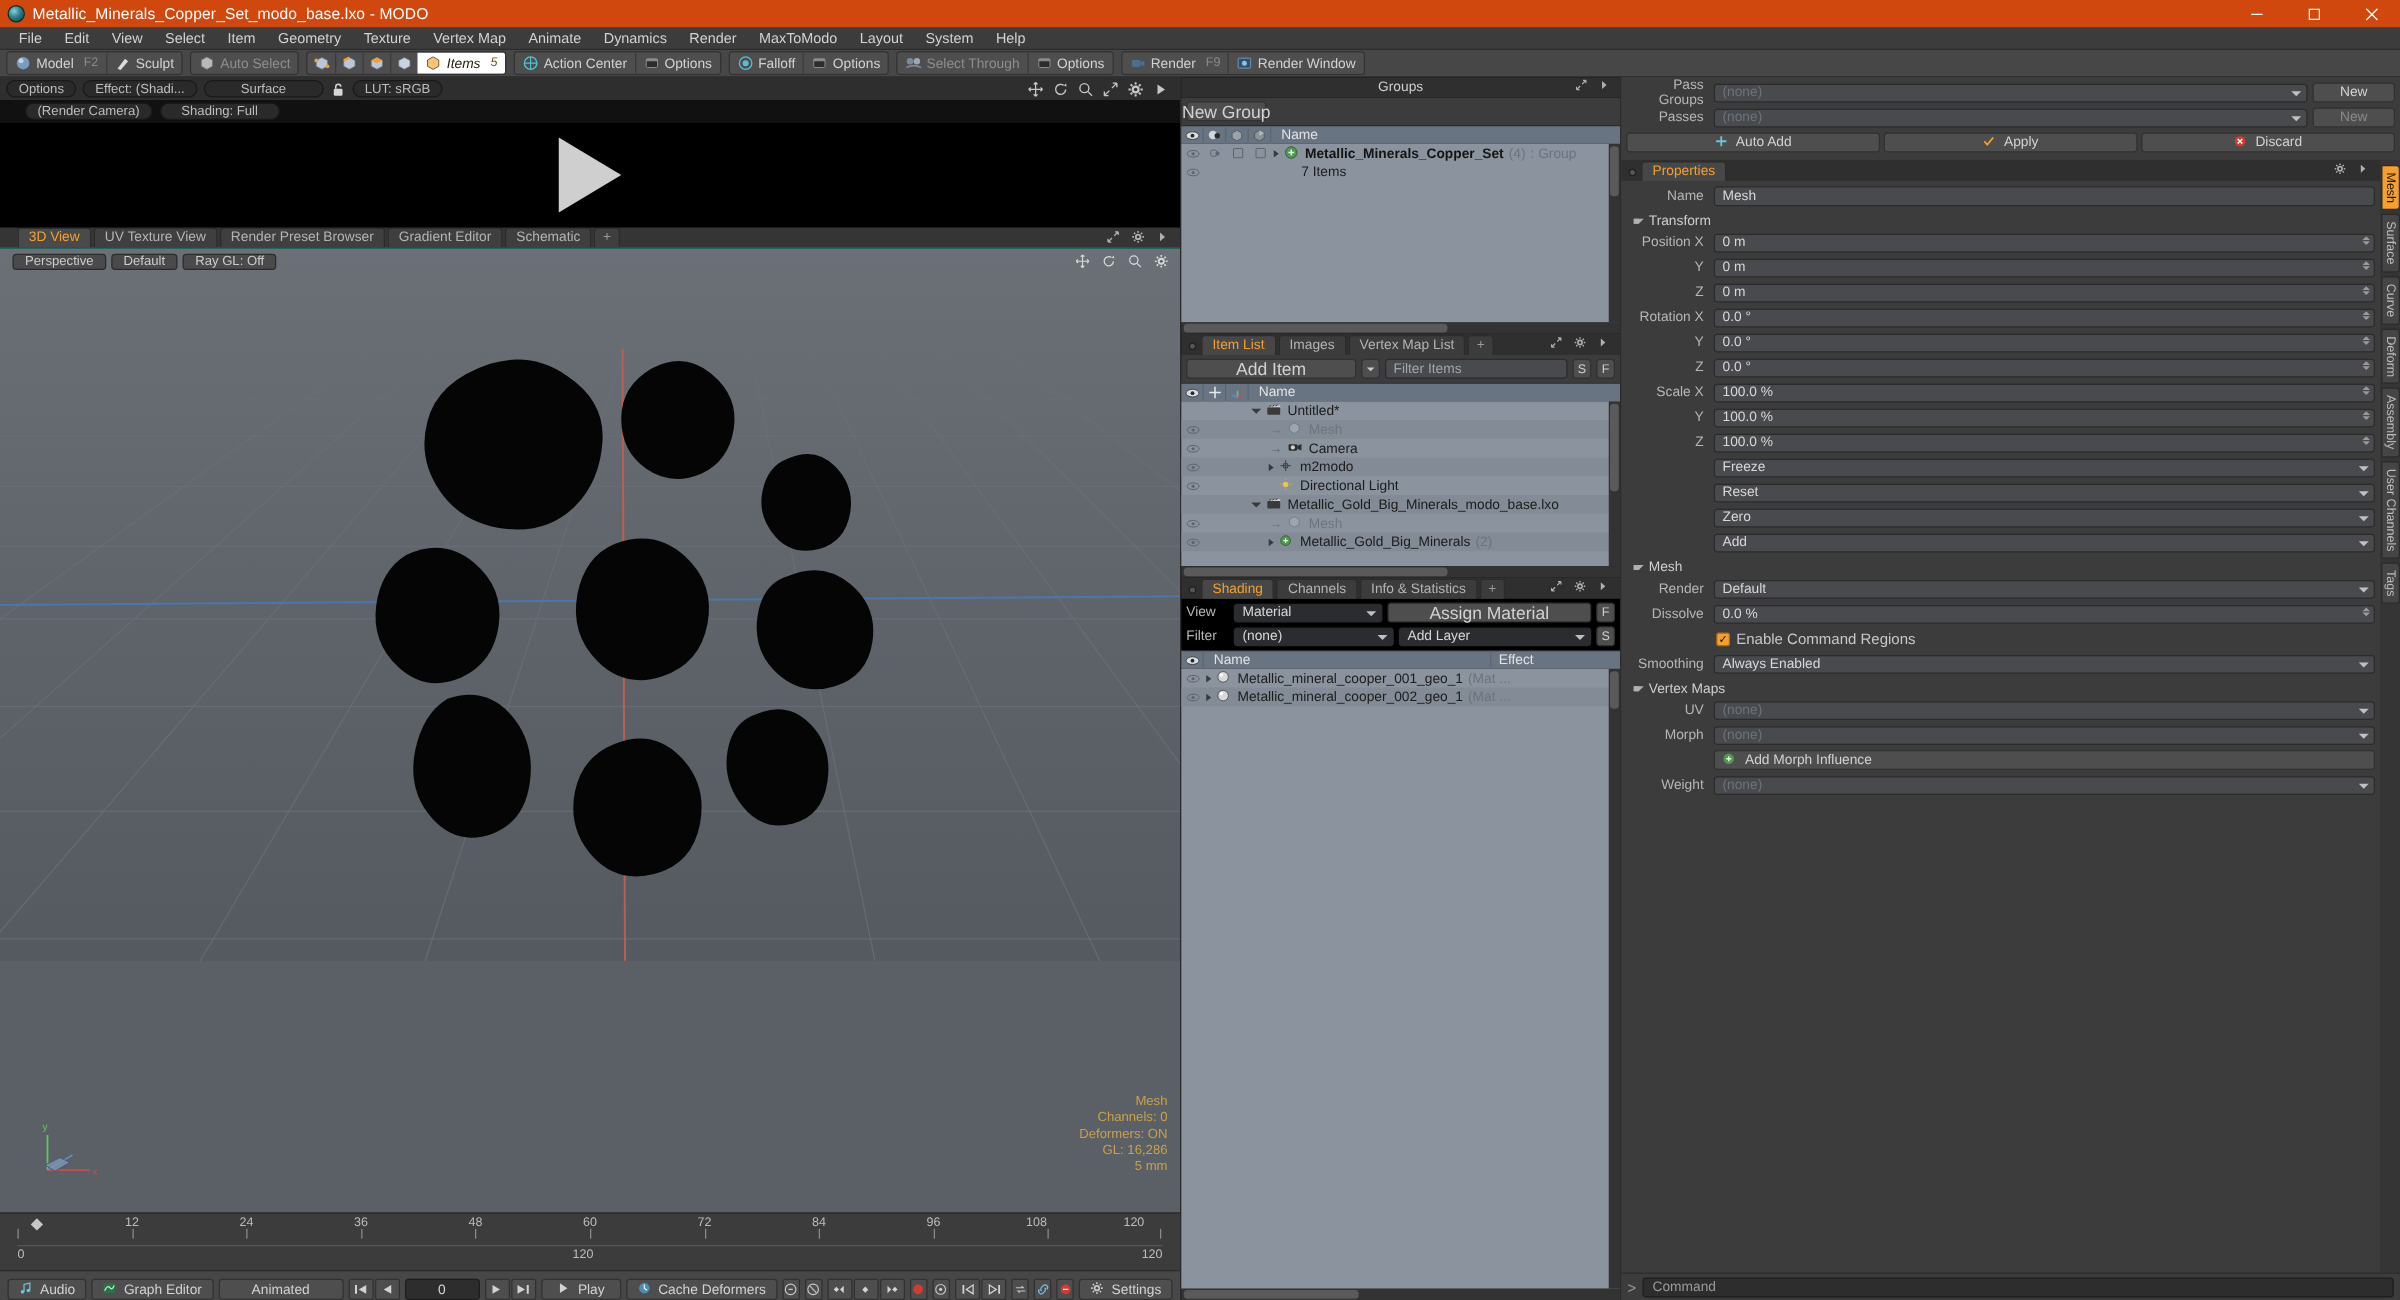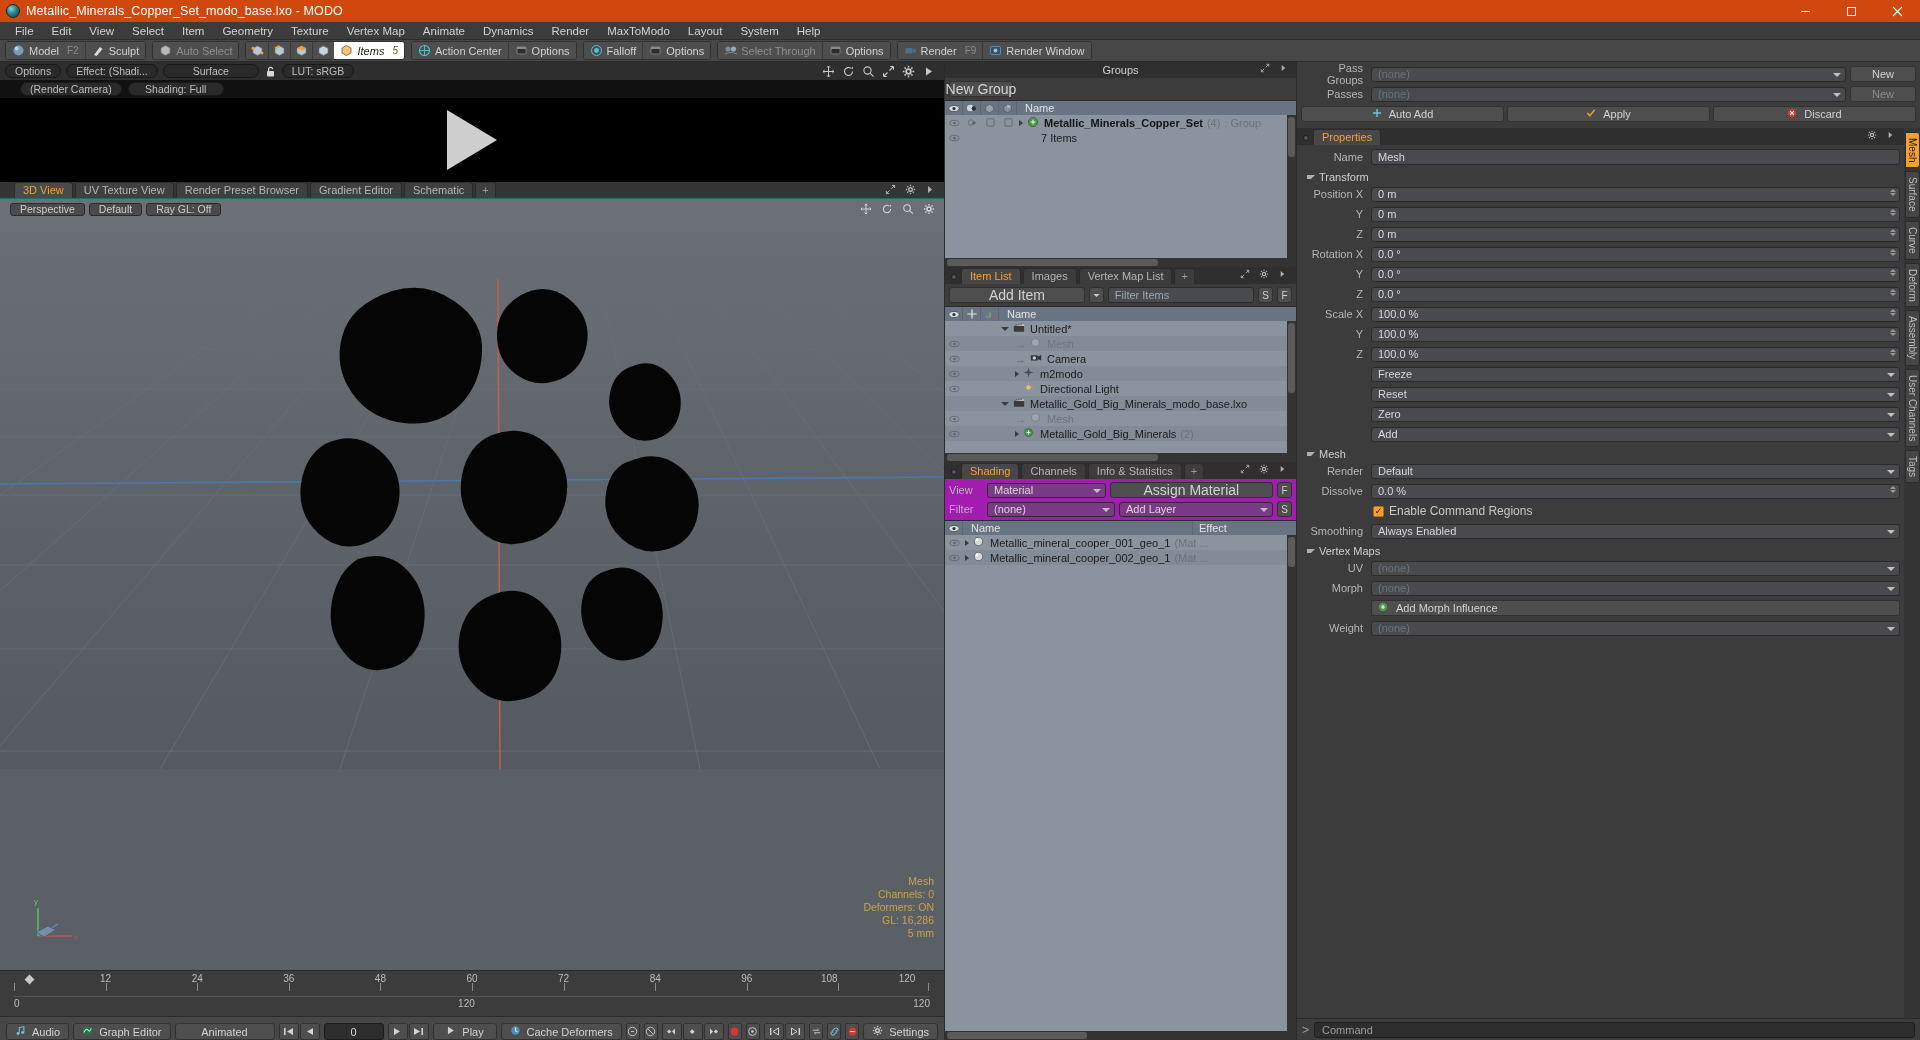--- a/index.html
+++ b/index.html
@@ -120,21 +120,21 @@
   .sb-btn {
     display:flex;align-items:center;gap:4px; height:17px; padding:0 8px; font-size:11px; color:#d2d2d2;
     background:#4e4e4e; border:1px solid #313131; border-radius:3px; white-space:nowrap;
   }
   .sb-sq { width:20px; height:17px; display:flex;align-items:center;justify-content:center; background:#4e4e4e; border:1px solid #313131; border-radius:2px;}
   .sb-field { height:17px; background:#2d2d2d; border:1px solid #1d1d1d; border-radius:3px; color:#d8d8d8; font-size:11px;
               display:flex;align-items:center; padding:0 8px; min-width:56px;}
   .sb-group{display:flex;align-items:center;gap:1px;}
 
   
-  .panel { display:flex; flex-direction:column; min-height:0; background:#a21caf;}
+  .panel { display:flex; flex-direction:column; min-height:0; background:#000000;}
   .panel-head {
     height:16px; flex:0 0 16px; background:#2f2f2f; display:flex; align-items:center; justify-content:center;
     font-size:11px; color:#cfcfcf; position:relative;
   }
   .panel-head .ph-icons{position:absolute;right:4px;top:1px;display:flex;gap:6px;align-items:center;}
   .panel-tabs { height:17px; flex:0 0 17px; background:#2f2f2f; display:flex; align-items:flex-end; padding-left:6px;}
   .ptab { height:16px;line-height:15px;padding:0 8px;font-size:11px;color:#b4b4b4;background:#3c3c3c;border:1px solid #2b2b2b;
           border-bottom:none;border-radius:3px 3px 0 0;margin-right:2px;white-space:nowrap;}
   .ptab.active{color:#f5a02e;background:#474747;}
   .ptab.plus{padding:0 6px;color:#9a9a9a;}

